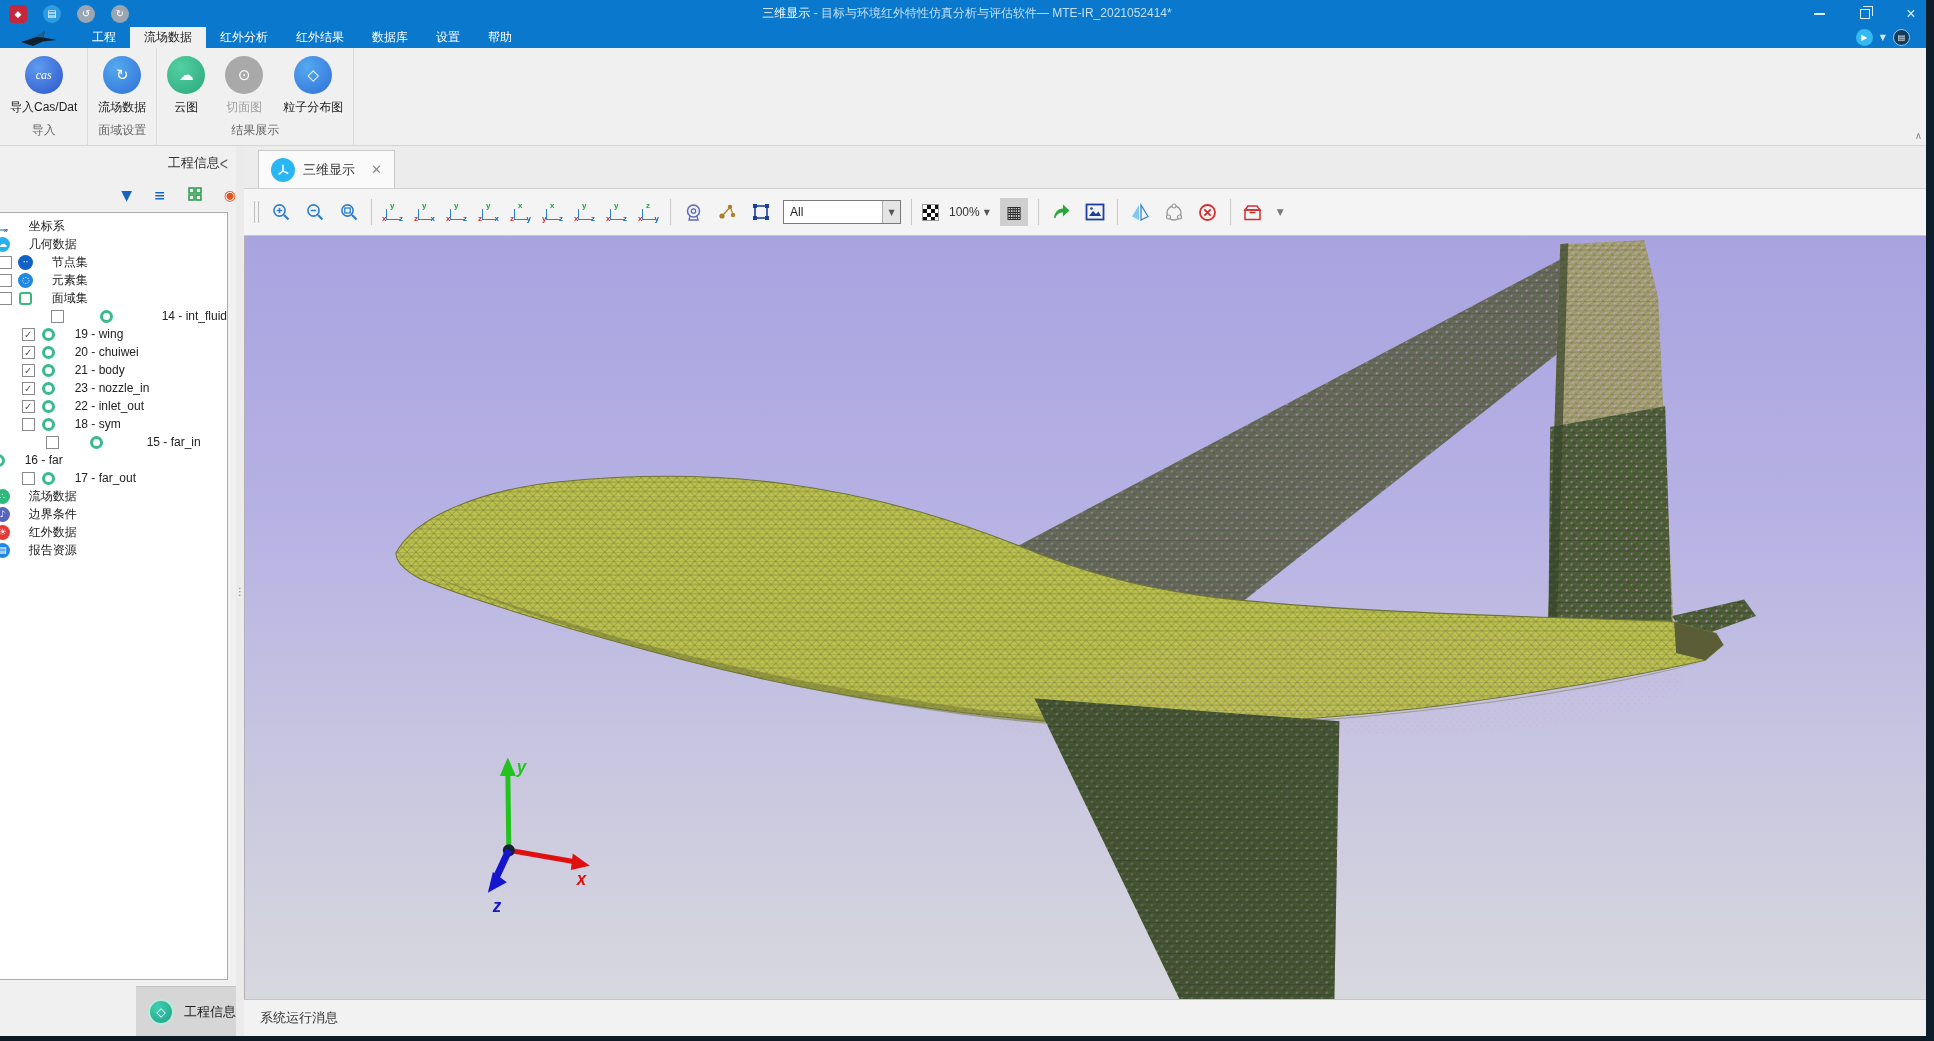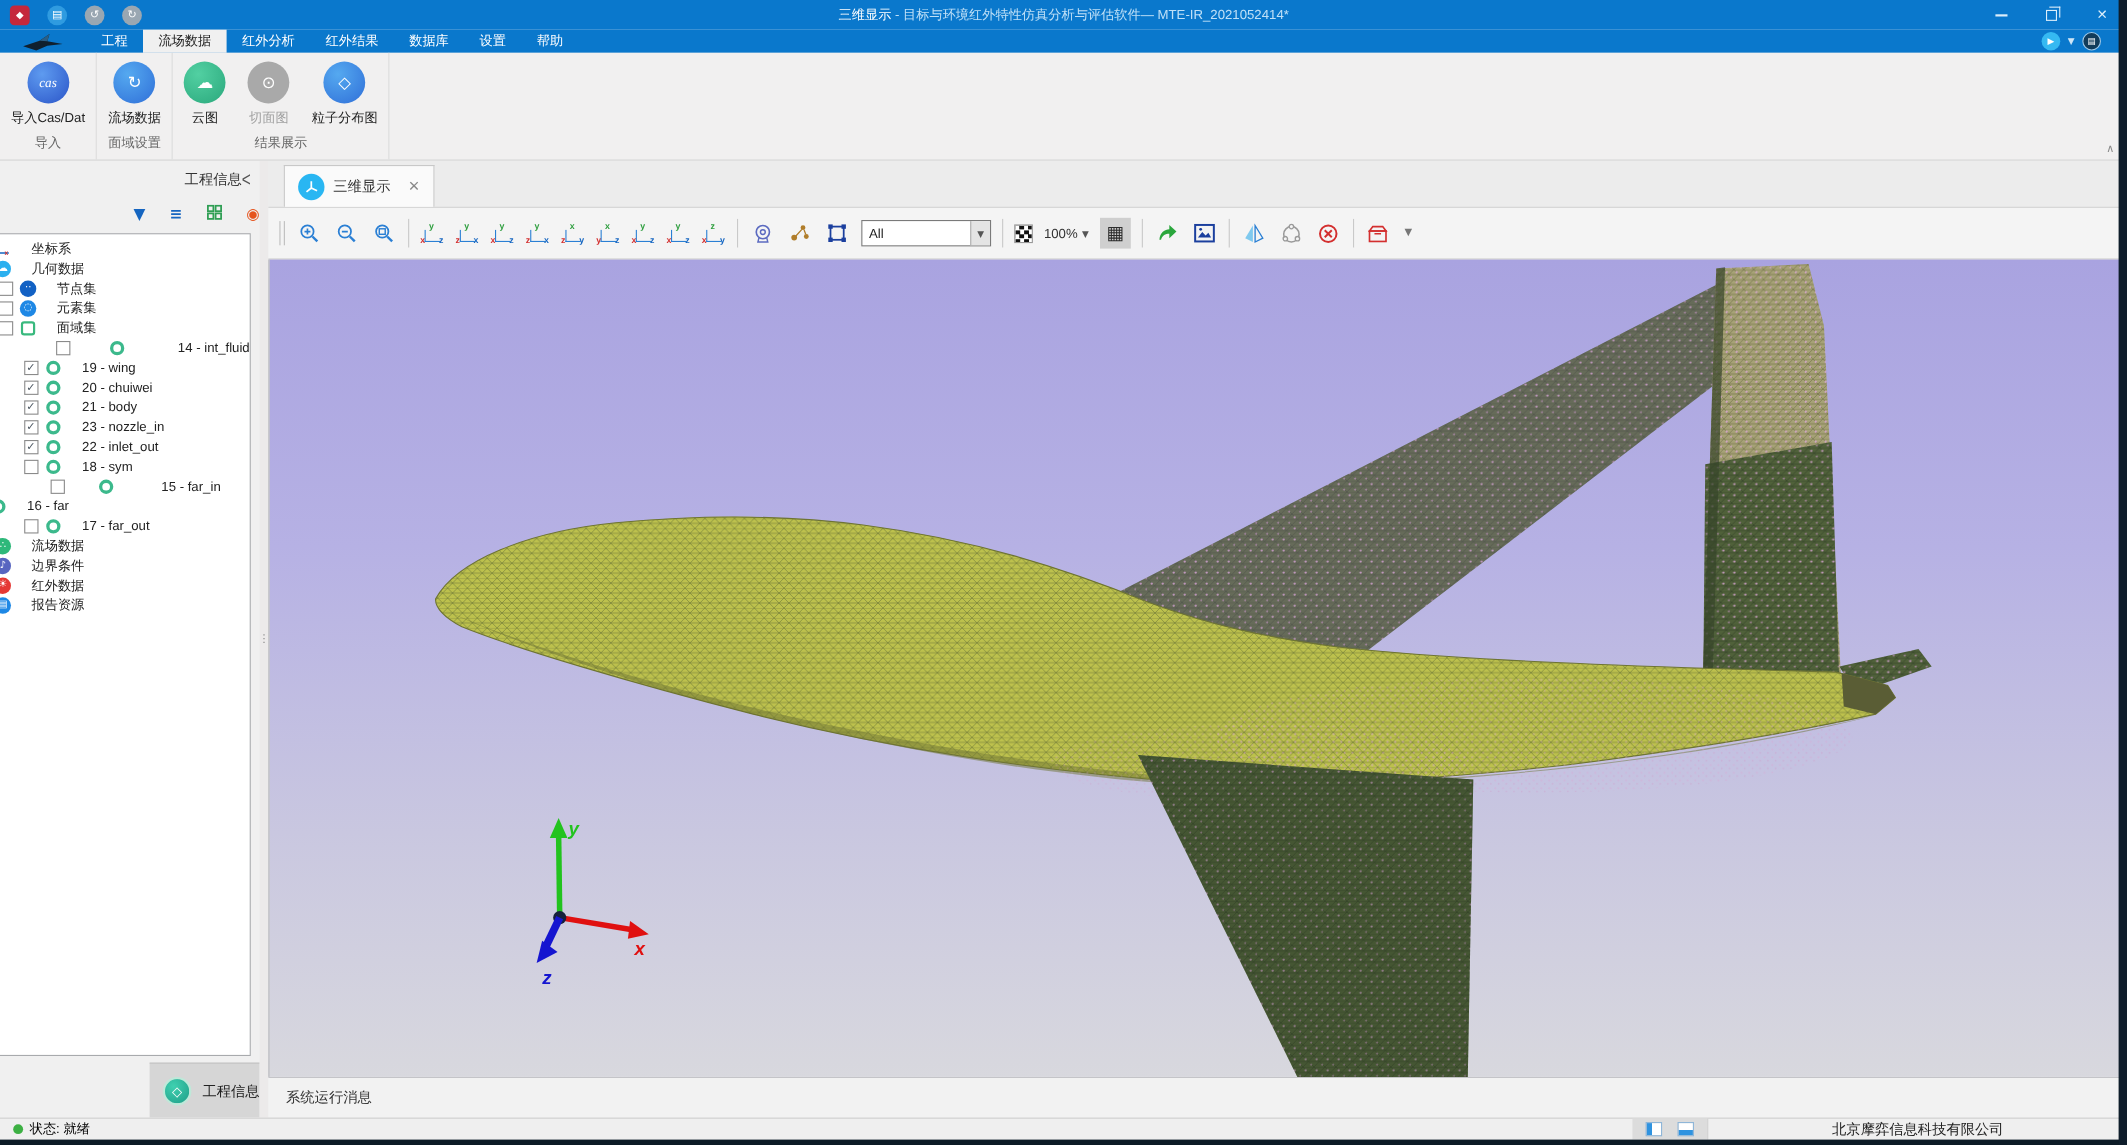--- a/index.html
+++ b/index.html
@@ -634,28 +634,15 @@
           </g>
         </svg>
       </div>
 
       <div class="msgpanel">
         <span>系统运行消息</span>
       </div>
     </div>
   </div>
 
-  <div class="statusbar">
-    <div class="st-left">
-      <span class="st-dot"></span>
-      <span>状态: 就绪</span>
-    </div>
-    <div class="st-right">
-      <div class="st-iconblock">
-        <span class="sbi sbi-left"></span>
-        <span class="sbi sbi-bottom"></span>
-      </div>
-      <div class="st-company">北京摩弈信息科技有限公司</div>
-    </div>
-  </div>
   <div class="darkstrip"></div>
   <div class="rightedge"></div>
 </div>
 
 </body></html>

